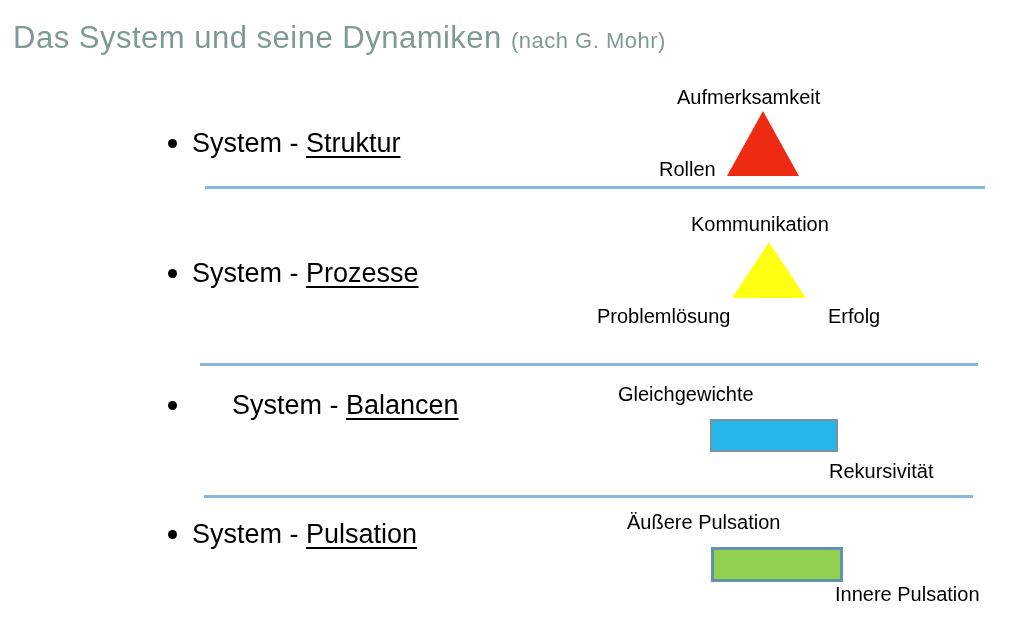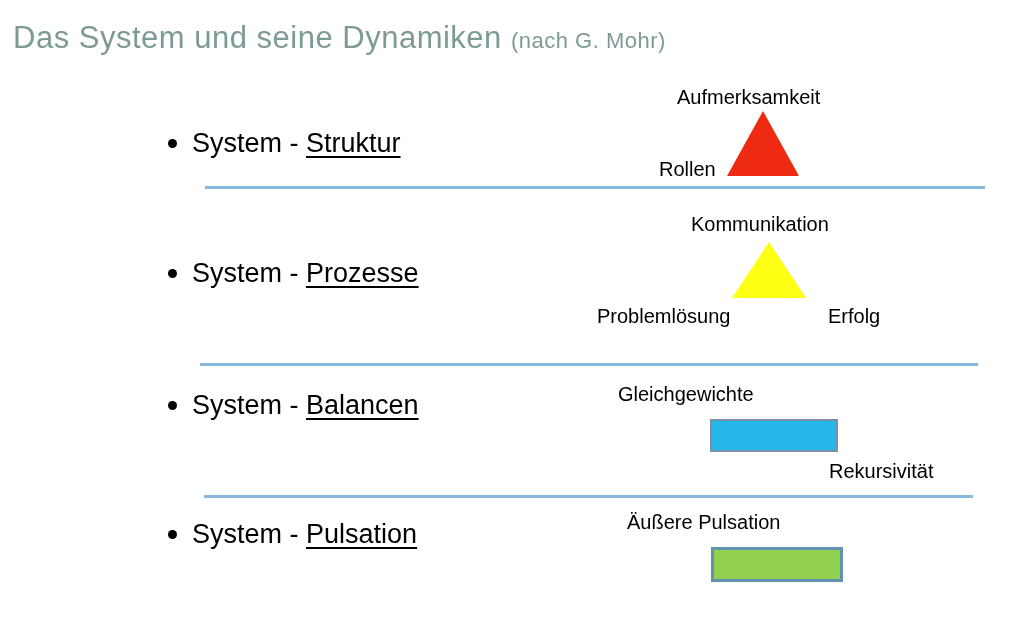--- a/index.html
+++ b/index.html
@@ -26,21 +26,21 @@
     width:9px;height:9px;border-radius:50%;
     background:#000;margin-top:11px;flex:0 0 auto;
   }
   .bullet-text{
     margin-left:15px;
     font-size:27px;color:#000;white-space:nowrap;
   }
   .bullet-text .term{text-decoration:underline;text-underline-offset:4px;}
   .row-1{top:128px;}
   .row-2{top:258px;}
-  .row-3{top:390px;}
+  .row-3{top:390px;gap:40px;}
   .row-4{top:519px;}
   
   .sep{position:absolute;height:3px;background:#8ab7dc;}
   .sep-1{left:205px;top:186px;width:780px;}
   .sep-2{left:200px;top:363px;width:778px;}
   .sep-3{left:204px;top:495px;width:769px;}
   
   .dlabel{
     position:absolute;font-size:20px;color:#000;
     white-space:nowrap;line-height:1.15;
@@ -120,14 +120,15 @@
   <div class="tri tri-yellow"></div>
   <div class="dlabel lbl-problemloesung">Problemlösung</div>
   <div class="dlabel lbl-erfolg">Erfolg</div>
 
   <div class="dlabel lbl-gleichgewichte">Gleichgewichte</div>
   <div class="rect rect-cyan"></div>
   <div class="dlabel lbl-rekursivitaet">Rekursivität</div>
 
   <div class="dlabel lbl-aeussere">Äußere Pulsation</div>
   <div class="rect rect-green"></div>
+  <div class="dlabel lbl-innere">Innere Pulsation</div>
 
 </div>
 
 </body></html>

